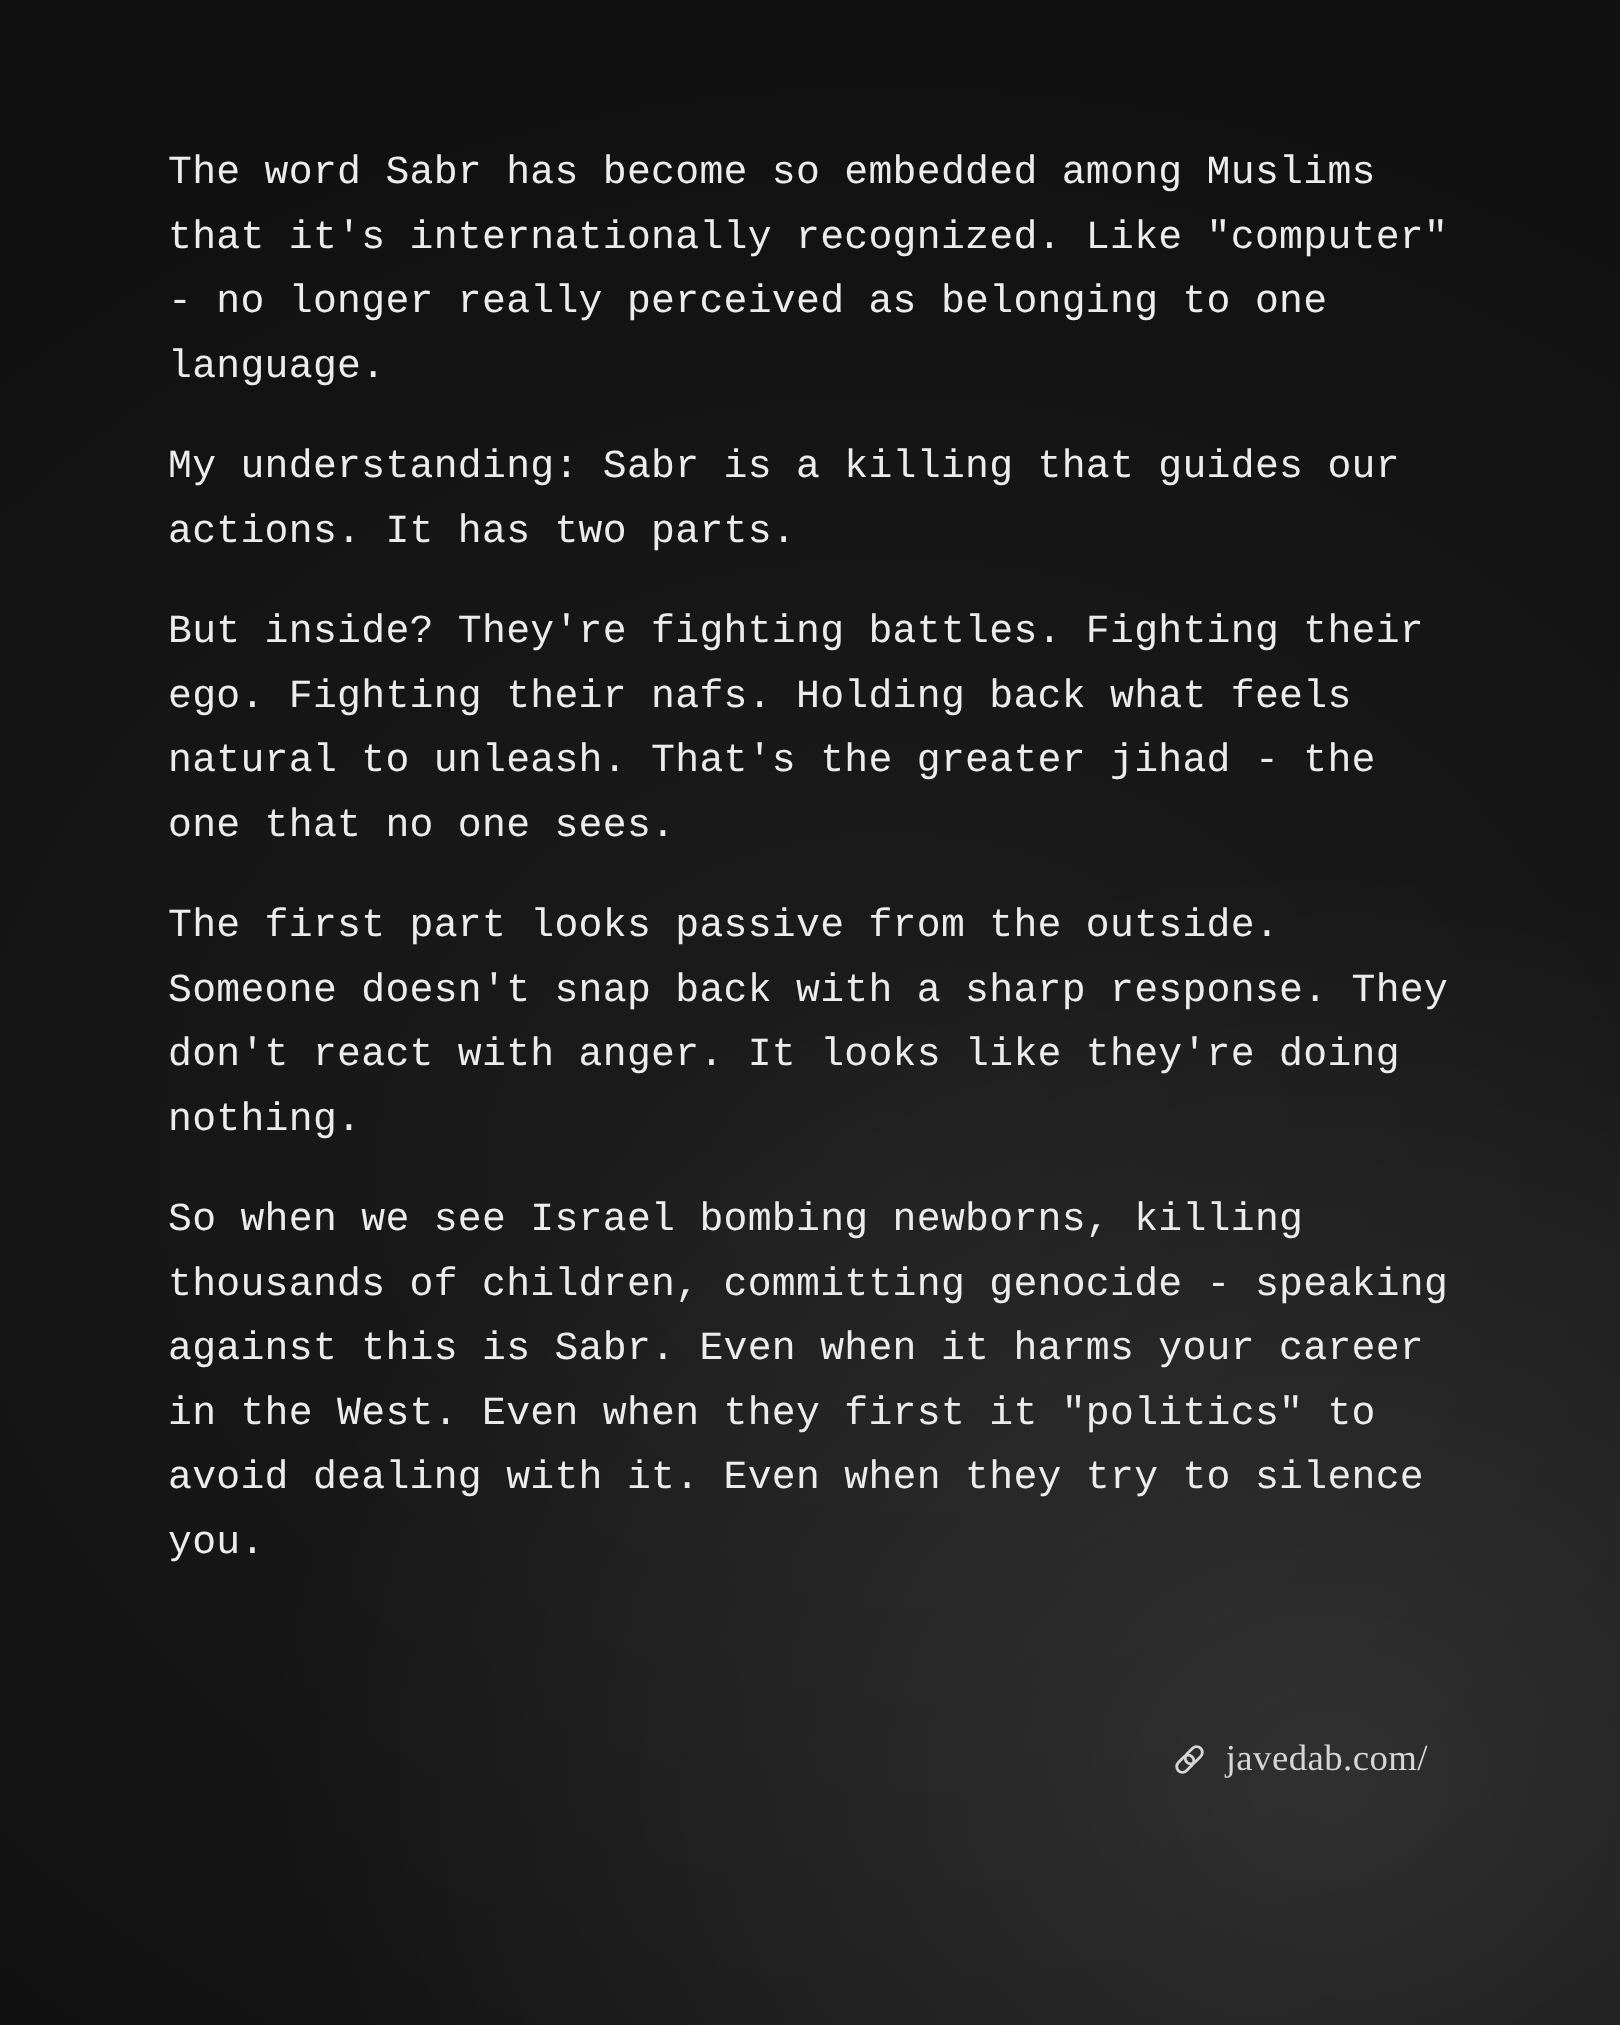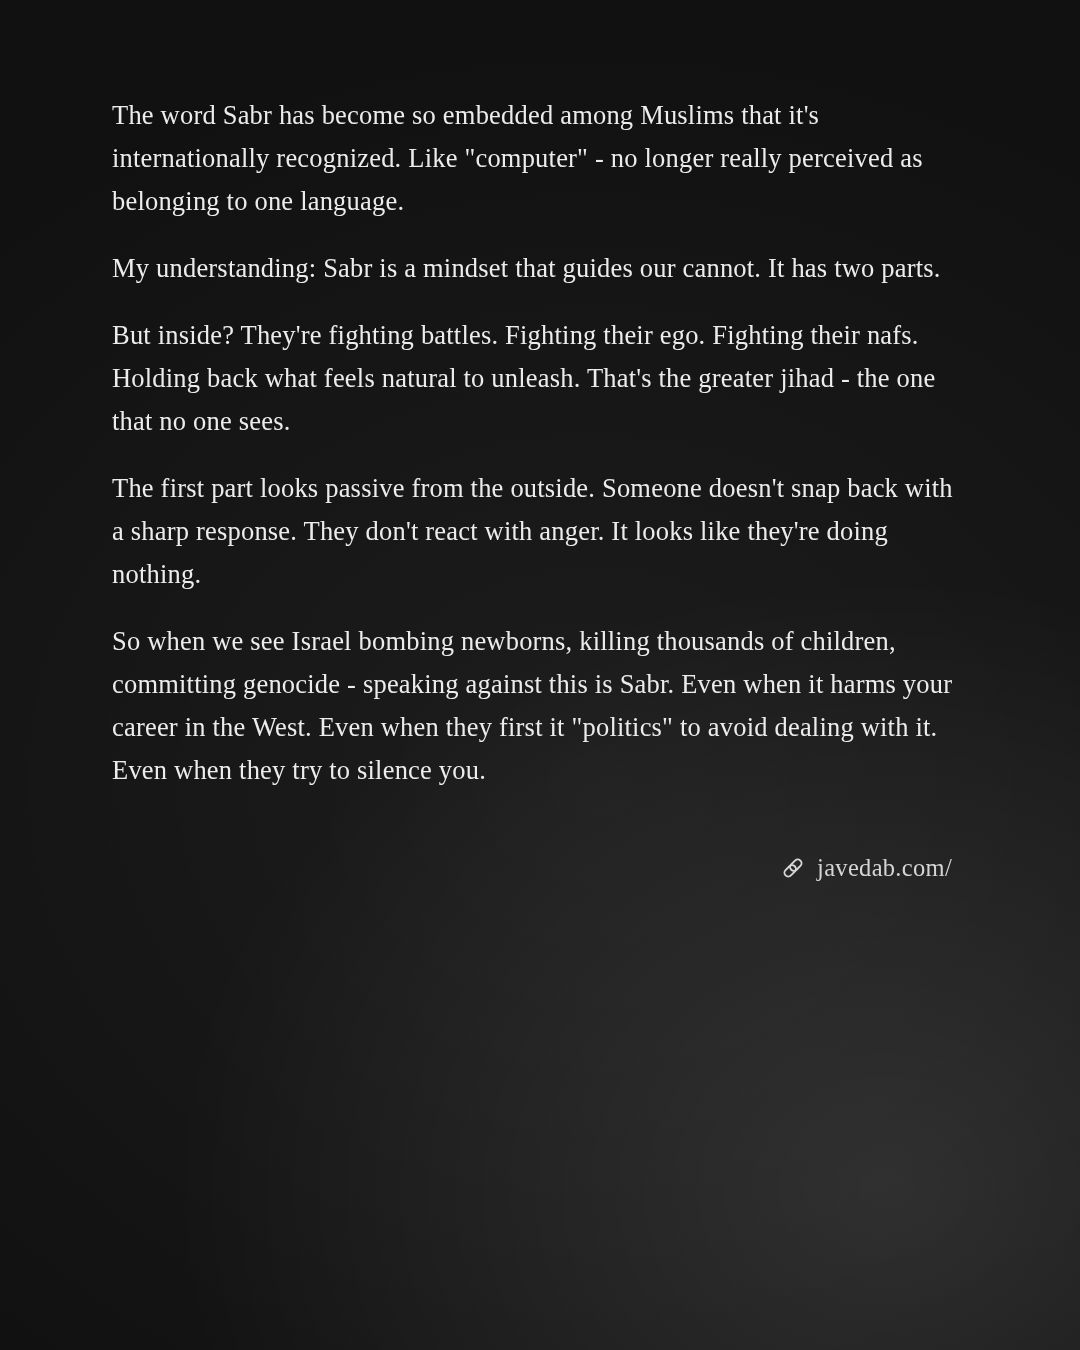--- a/index.html
+++ b/index.html
@@ -20,23 +20,24 @@
     padding: 94px 112px 0 112px;
   }
   .post-paragraph {
     margin: 0 0 24px 0;
     font-size: 26.5px;
     line-height: 43px;
     font-weight: 400;
     letter-spacing: 0.2px;
     color: var(--text-color, #ececec);
     text-rendering: optimizeLegibility;
+    font-family: Liberation Mono, monospace;
   }
   .footer {
-    margin-top: 61px;
+    margin-top: 108px;
     padding-right: 16px;
     display: flex;
     justify-content: flex-end;
     align-items: center;
     gap: 12px;
     color: var(--footer-color, #d6d6d6);
   }
   .footer .icon-wrap {
     display: block;
     width: 24px;
@@ -51,21 +52,21 @@
     font-size: 24.5px;
     line-height: 30px;
     letter-spacing: 0.3px;
   }
 </style>
 </head>
 <body>
 
 <div class="content">
   <p class="post-paragraph">The word Sabr has become so embedded among Muslims that it's internationally recognized. Like "computer" - no longer really perceived as belonging to one language.</p>
-  <p class="post-paragraph">My understanding: Sabr is a mindset that guides our cannot. It has two parts.</p>
+  <p class="post-paragraph">My understanding: Sabr is a killing that guides our actions. It has two parts.</p>
   <p class="post-paragraph">But inside? They're fighting battles. Fighting their ego. Fighting their nafs. Holding back what feels natural to unleash. That's the greater jihad - the one that no one sees.</p>
   <p class="post-paragraph">The first part looks passive from the outside. Someone doesn't snap back with a sharp response. They don't react with anger. It looks like they're doing nothing.</p>
   <p class="post-paragraph">So when we see Israel bombing newborns, killing thousands of children, committing genocide - speaking against this is Sabr. Even when it harms your career in the West. Even when they first it "politics" to avoid dealing with it. Even when they try to silence you.</p>
 
   <div class="footer">
     <span class="icon-wrap">
       <svg viewBox="0 0 24 24" fill="none" stroke="currentColor" stroke-width="1.9" stroke-linecap="round" stroke-linejoin="round" aria-hidden="true">
         <g transform="rotate(-45 12 12)">
           <rect x="1.5" y="8.2" width="13" height="7.6" rx="3.8"></rect>
           <rect x="9.5" y="8.2" width="13" height="7.6" rx="3.8"></rect>

